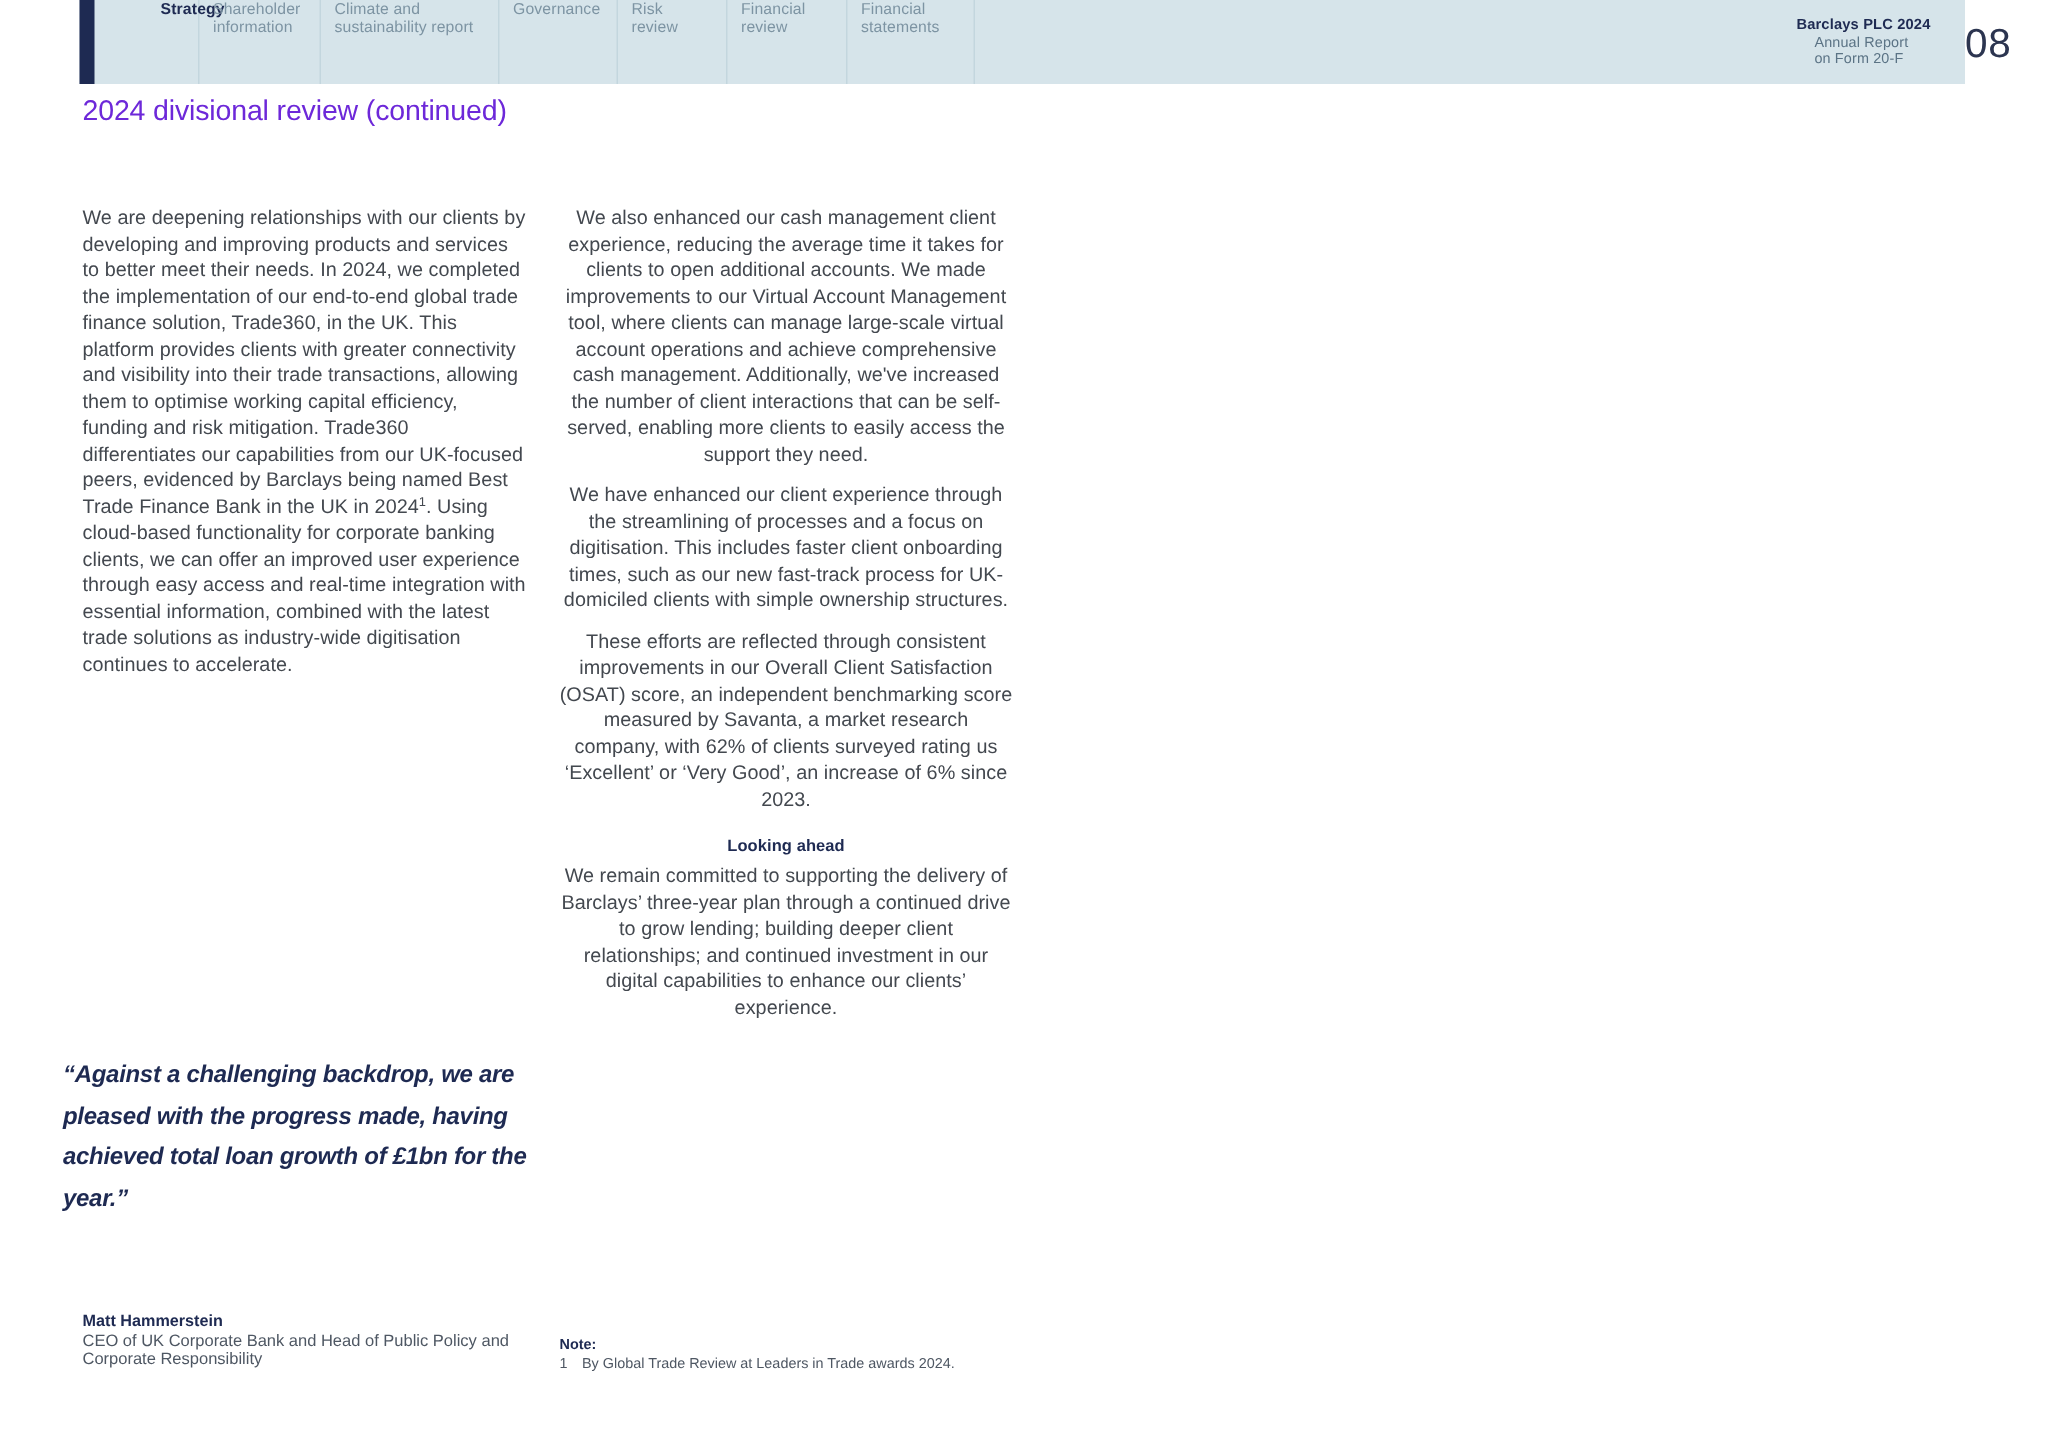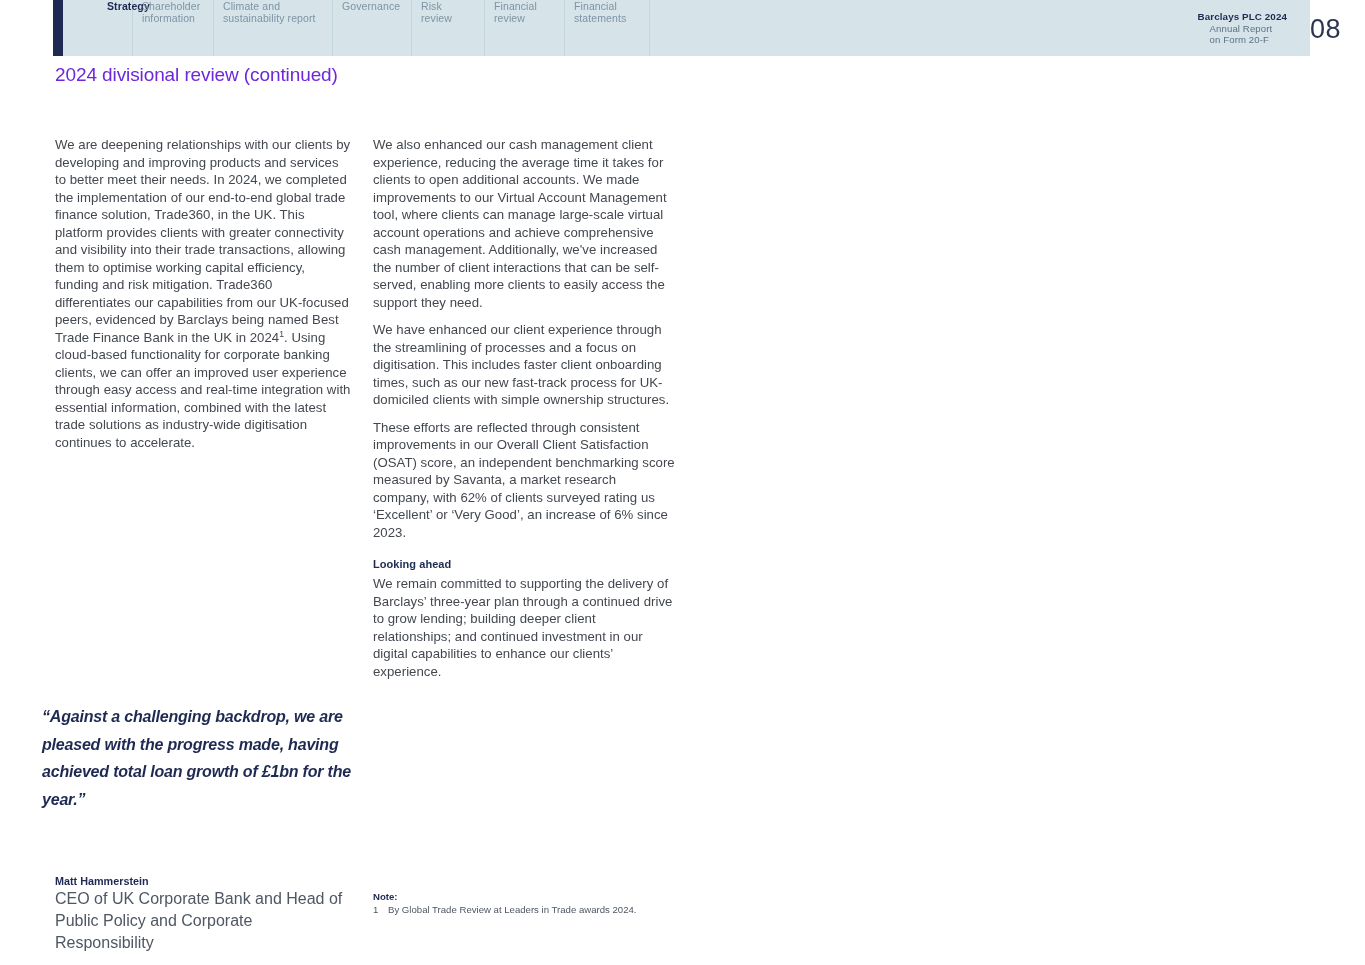--- a/index.html
+++ b/index.html
@@ -109,20 +109,21 @@
     position: absolute;
     left: 55px;
     top: 136px;
     width: 296px;
   }
   .col-right {
     position: absolute;
     left: 373px;
     top: 136px;
     width: 302px;
+    text-align: center;
   }
   .body-p {
     font-size: 13.2px;
     line-height: 17.5px;
     color: #43484f;
     margin: 0 0 10px 0;
     letter-spacing: 0.03px;
   }
   .body-p sup {
     font-size: 8.6px;
@@ -157,22 +158,22 @@
     top: 874px;
     width: 300px;
   }
   .attr-name {
     font-size: 10.8px;
     line-height: 14px;
     font-weight: bold;
     color: #1e2a52;
   }
   .attr-role {
-    font-size: 16px;
-    line-height: 22px;
+    font-size: 11px;
+    line-height: 12px;
     color: #4e5763;
   }
 
   
   .note-block {
     position: absolute;
     left: 373px;
     top: 890px;
     width: 330px;
   }

